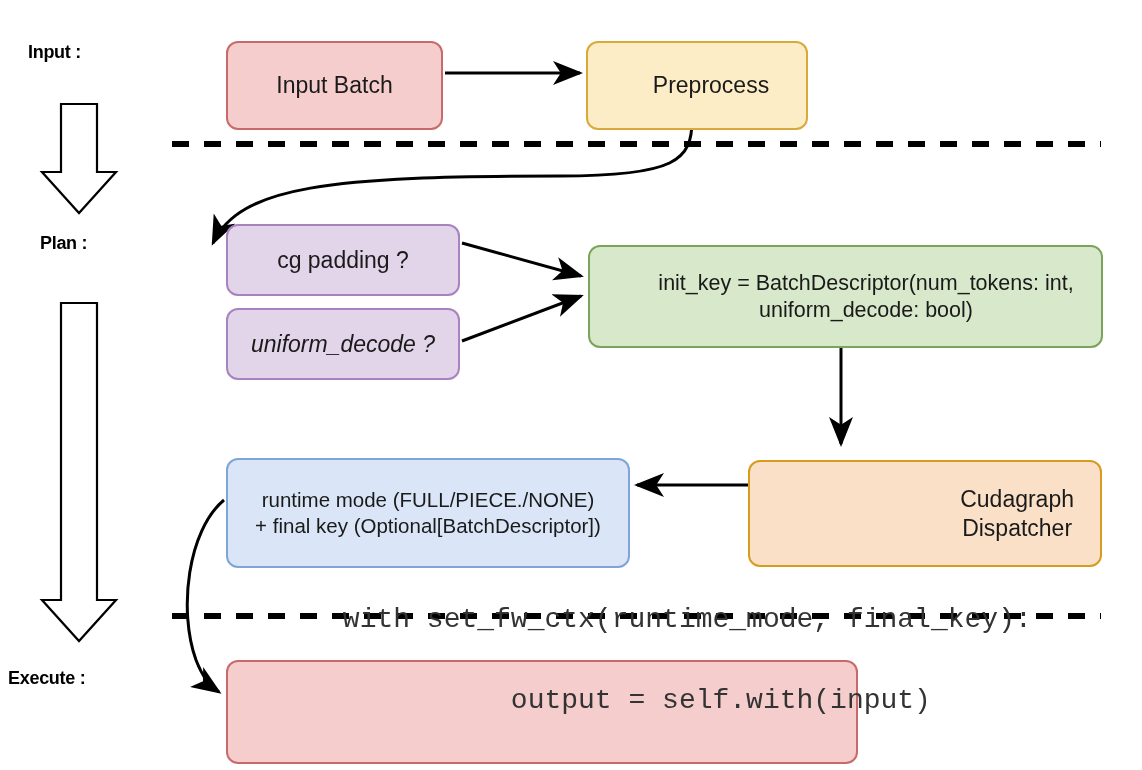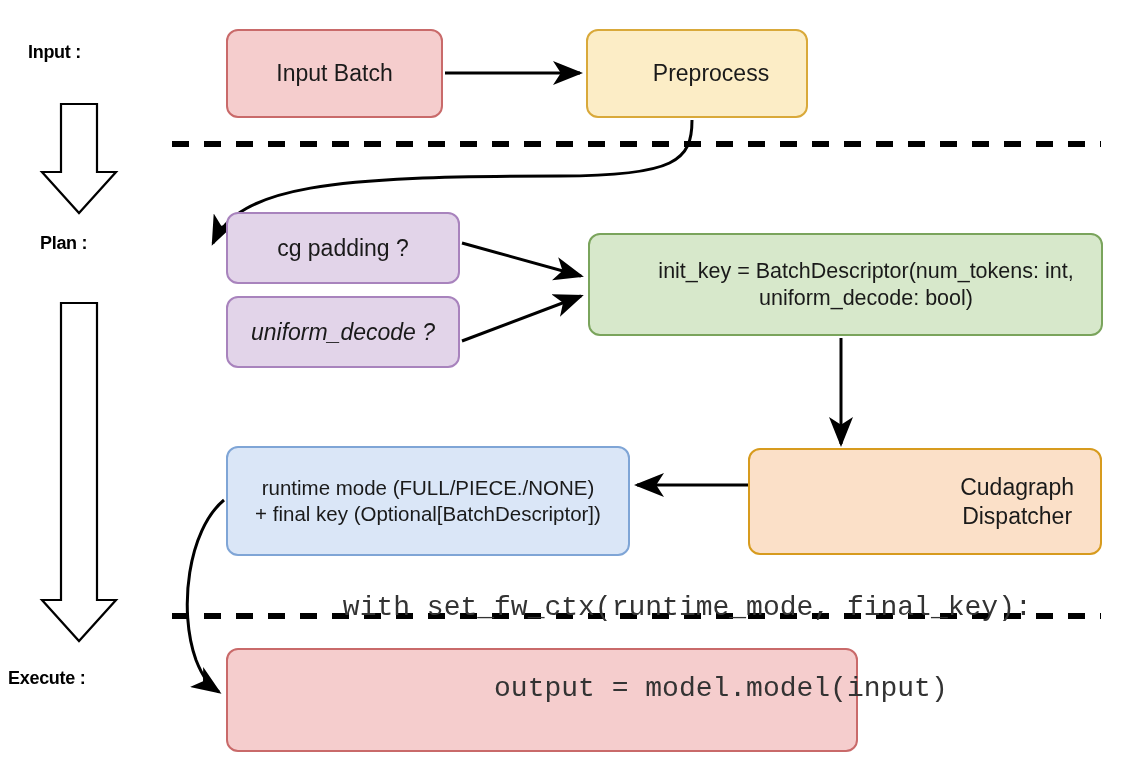--- a/index.html
+++ b/index.html
@@ -38,20 +38,21 @@
     display: flex;
     align-items: center;
     justify-content: center;
     text-align: center;
     border-radius: 12px;
     border-width: 2px;
     border-style: solid;
     font-family: "Liberation Sans", sans-serif;
     color: #1a1a1a;
     line-height: 1.25;
+    margin-top: 12px;
   }
   .node-pink {
     background: #f5cdcd;
     border-color: #c96a6a;
   }
   .node-yellow {
     background: #fcedc6;
     border-color: #d9a93a;
     padding-left: 28px;
   }
@@ -176,17 +177,17 @@
   <div class="node node-blue n-runtime">
     <div>
       <span>runtime mode (FULL/PIECE./NONE)</span><br>
       <span>+ final key (Optional[BatchDescriptor])</span>
     </div>
   </div>
 
   <div class="node node-pink code-node n-code">
     <div>
       <span>with set_fw_ctx(runtime_mode, final_key):</span><br>
-      <span>    output = model.model(input)</span>
+      <span>    output = self.with(input)</span>
     </div>
   </div>
 
 </div>
 
 </body></html>

